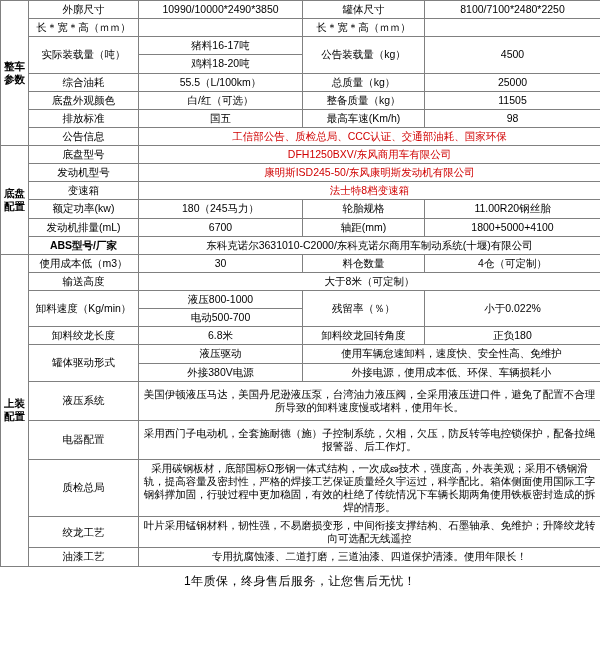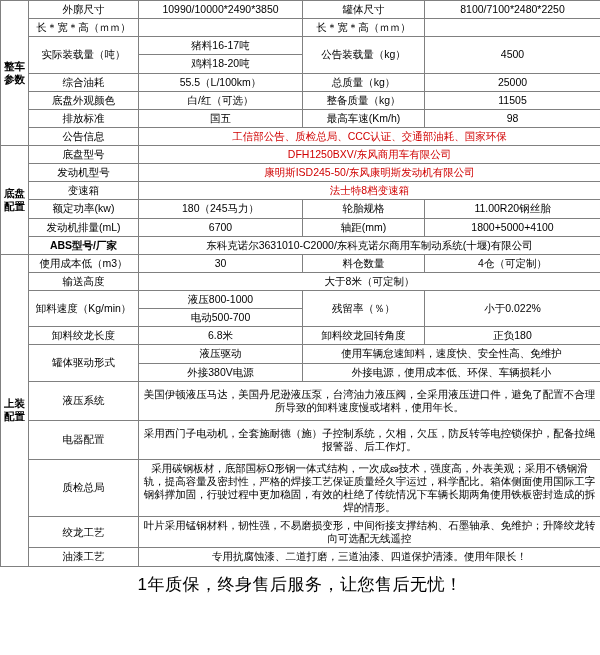--- a/index.html
+++ b/index.html
@@ -53,21 +53,21 @@
   }
   .bold {
     font-weight: bold;
   }
   .tall {
     height: 34px;
     margin-left: 26px;
   }
   .footer {
     text-align: center;
-    font-size: 17px;
+    font-size: 12px;
     padding: 6px 0 2px 0;
     letter-spacing: 0.5px;
   }
 </style>
 </head>
 <body>
 
 <table class="spec">
   <colgroup>
     <col style="width:28px">

